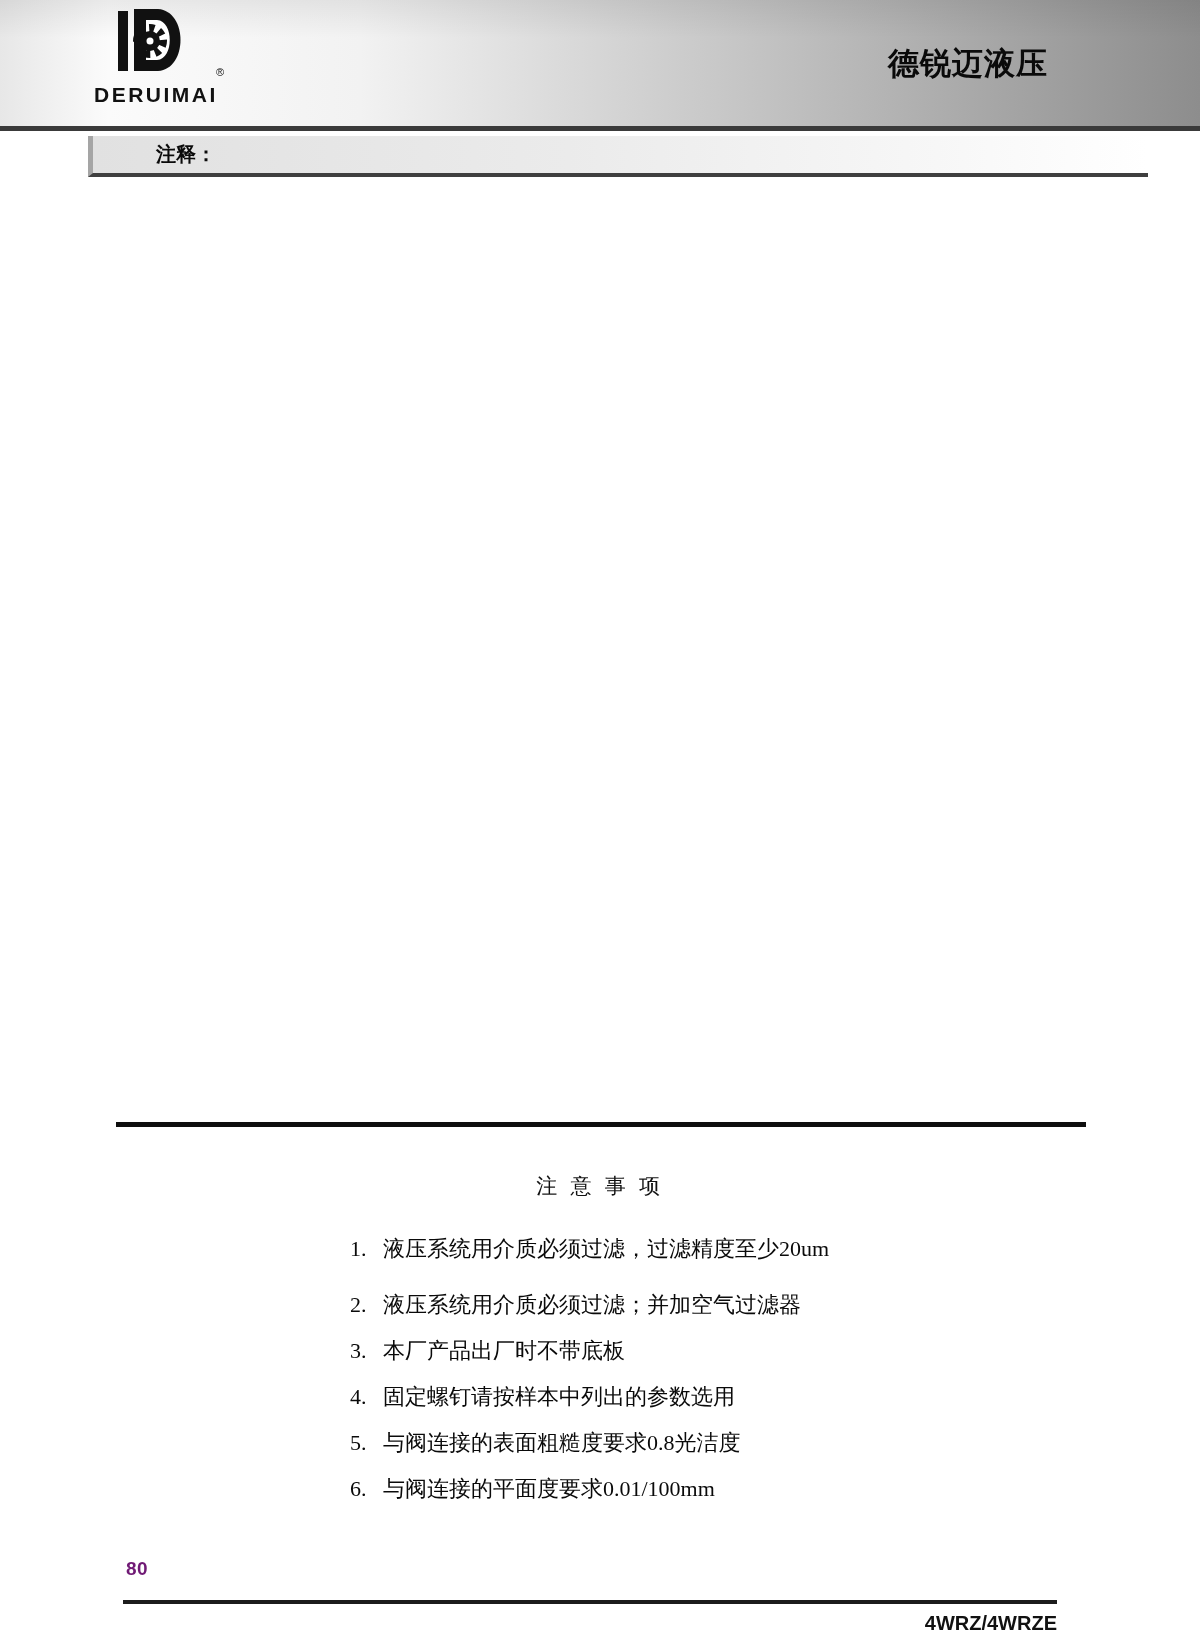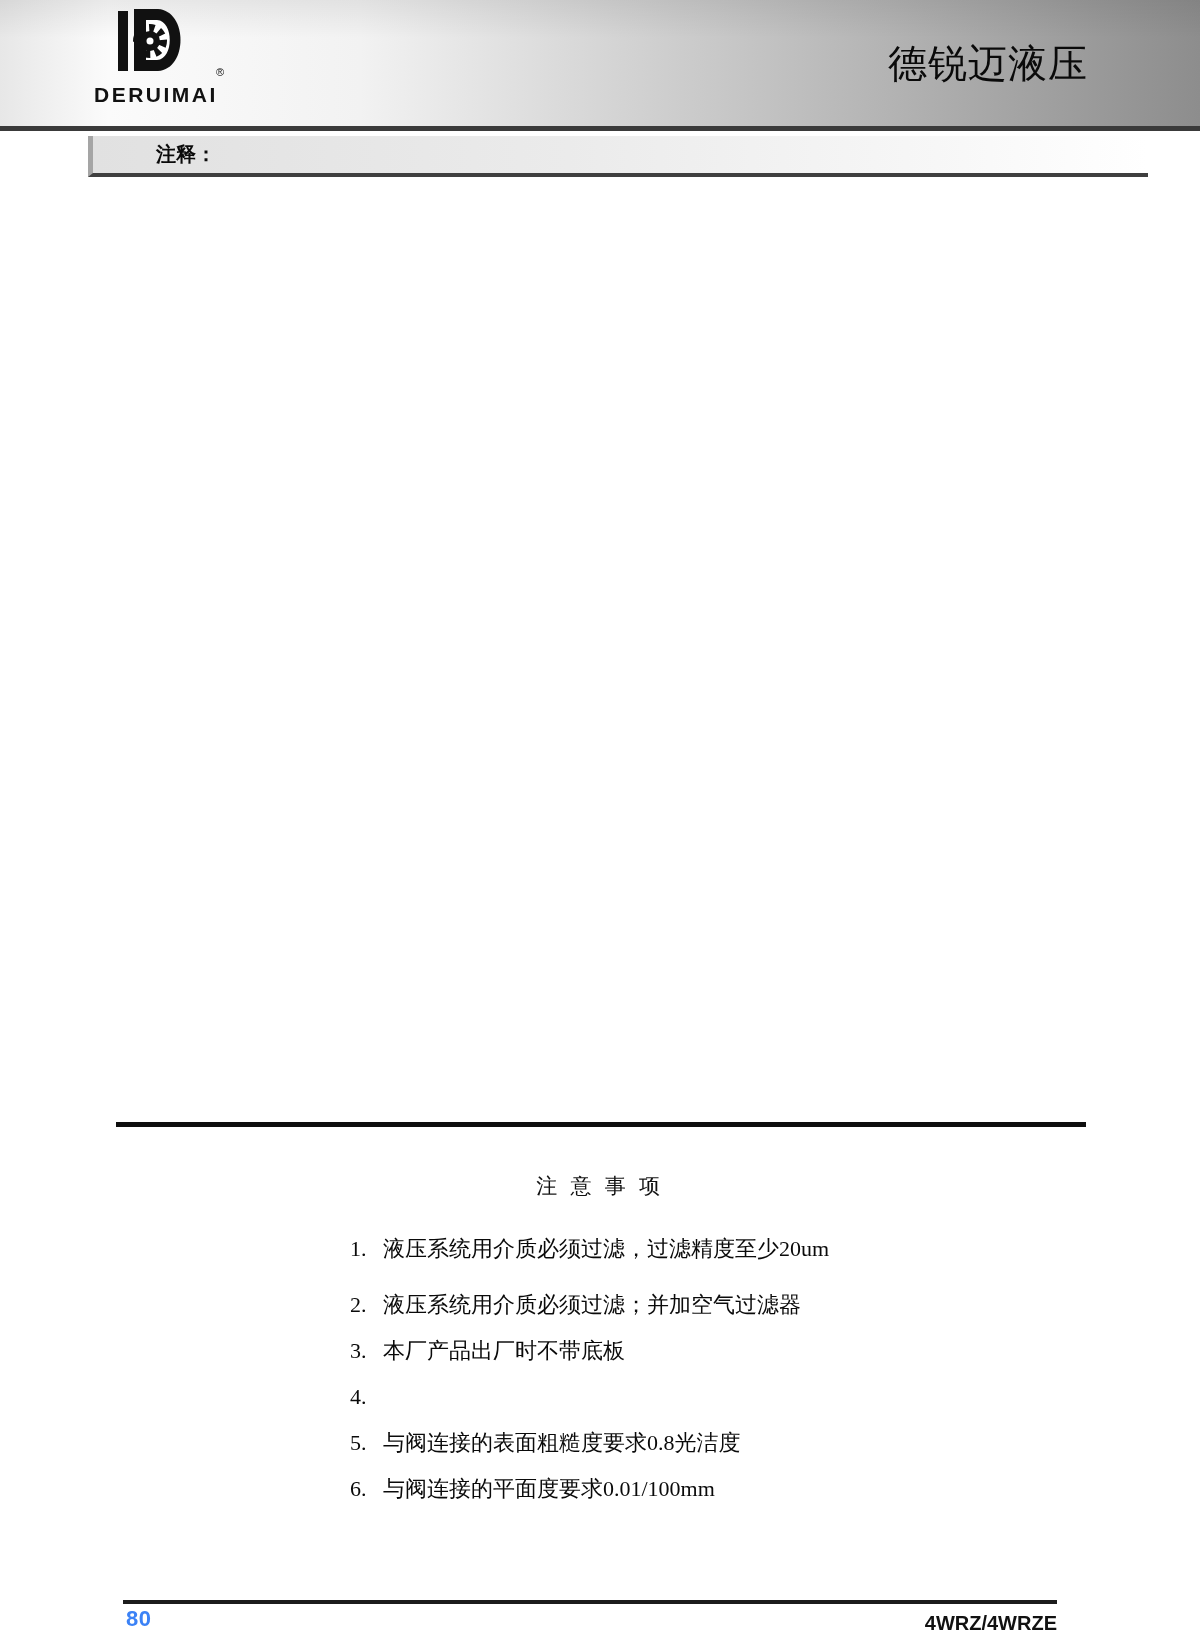--- a/index.html
+++ b/index.html
@@ -43,21 +43,21 @@
   }
   .logo-text {
     margin-top: 9px;
     font-size: 21px; font-weight: 900;
     letter-spacing: 2.5px;
     color: #111;
     font-family: "Liberation Sans", "DejaVu Sans", sans-serif;
   }
   .header-title {
     position: absolute; left: 888px; top: 46px;
-    font-size: 39px; font-weight: 400;
+    font-size: 31px; font-weight: 700;
     letter-spacing: 1px; line-height: 36px;
     color: #0a0a0a;
   }
 
   
   .note-bar {
     position: absolute; left: 88px; top: 136px;
     width: 1007px; height: 37px;
     background: linear-gradient(to right, #e1e1e1 0%, #ebebeb 45%, #f7f7f7 80%, #ffffff 100%);
     border-left: 5px solid #a5a5a5;
@@ -106,24 +106,24 @@
   .notice-list li:first-child { margin-bottom: 31px; }
   .notice-list .num { width: 23px; margin-right: 10px; }
 
   
   .footer-rule {
     position: absolute; left: 123px; top: 1600px;
     width: 934px; height: 4px;
     background: #1c1c1c;
   }
   .page-number {
-    position: absolute; left: 126px; top: 1606px;
-    font-size: 22px; font-weight: bold;
+    position: absolute; left: 126px; top: 1558px;
+    font-size: 19px; font-weight: bold;
     letter-spacing: 0.5px;
-    color: #3b82f6;
+    color: #701a75;
   }
   .doc-code {
     position: absolute; right: 143px; top: 1612px;
     font-size: 20px; font-weight: bold;
     color: #111;
   }
 </style>
 </head>
 <body>
 
@@ -168,20 +168,21 @@
     <li>
       <span class="num">2.</span>
       <span class="txt">液压系统用介质必须过滤；并加空气过滤器</span>
     </li>
     <li>
       <span class="num">3.</span>
       <span class="txt">本厂产品出厂时不带底板</span>
     </li>
     <li>
       <span class="num">4.</span>
+      <span class="txt">固定螺钉请按样本中列出的参数选用</span>
     </li>
     <li>
       <span class="num">5.</span>
       <span class="txt">与阀连接的表面粗糙度要求0.8光洁度</span>
     </li>
     <li>
       <span class="num">6.</span>
       <span class="txt">与阀连接的平面度要求0.01/100mm</span>
     </li>
   </ol>

